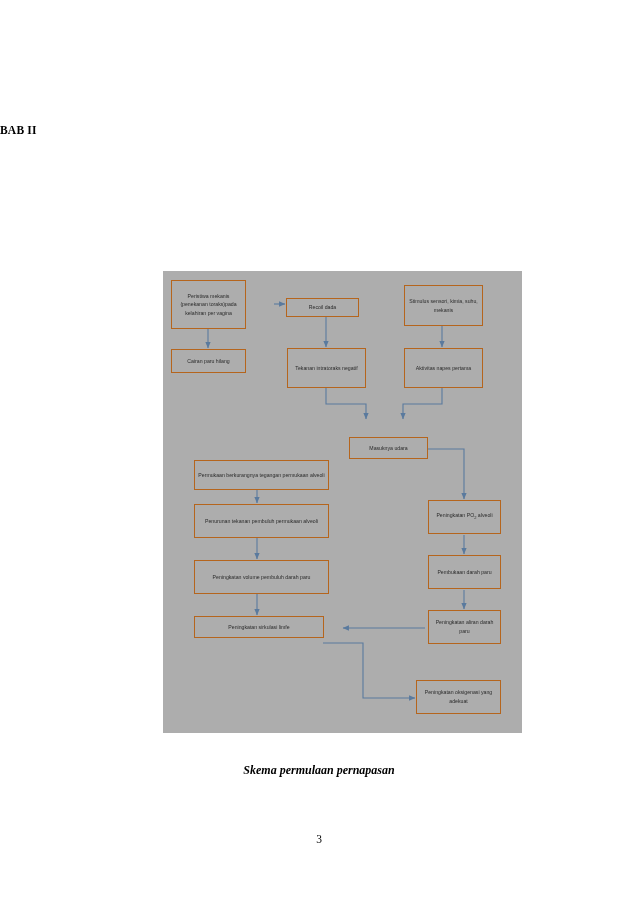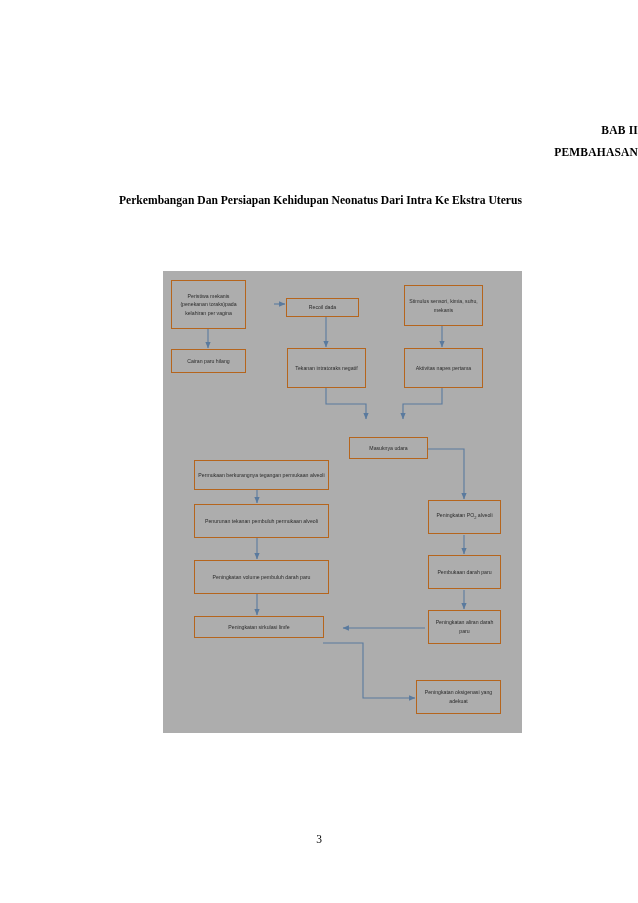--- a/index.html
+++ b/index.html
@@ -18,21 +18,21 @@
 
   
   .page {
     position: absolute;
     inset: 0;
   }
   .chapter-line {
     position: absolute;
     left: 0;
     width: 638px;
-    text-align: right;
+    text-align: left;
     font-weight: bold;
     font-size: 11.5px;
     letter-spacing: 0.2px;
   }
   #bab-ii { top: 124px; }
   #pembahasan { top: 146px; }
 
   .body-heading {
     position: absolute;
     left: 119px;
@@ -107,23 +107,21 @@
   .node span { display: block; width: 100%; }
   sub { font-size: 4px; }
 </style>
 </head>
 <body>
 
 <div class="page">
 
   <div class="chapter-line" id="bab-ii">BAB II</div>
 
-  <div class="chapter-line" id="pembahasan">PEMBAHASAN</div>
-
-  <div class="body-heading" id="heading-main">Perkembangan Dan Persiapan Kehidupan Neonatus Dari Intra Ke Ekstra Uterus</div>
+
 
 
   <div id="diagram">
 
     <svg width="359" height="462">
       <defs>
         <marker id="ah" markerWidth="7" markerHeight="7" refX="5.4" refY="2.4" orient="auto" markerUnits="strokeWidth">
           <path d="M0,0 L5.6,2.4 L0,4.8 z" fill="#5a7a9e"></path>
         </marker>
       </defs>
@@ -214,16 +212,17 @@
     <div class="node" style="left:31px;  top:345px; width:130px; height:22px;">
       <span>Peningkatan sirkulasi limfe</span>
     </div>
 
     <div class="node" style="left:253px; top:409px; width:85px;  height:34px;">
       <span>Peningkatan oksigenasi yang adekuat</span>
     </div>
 
   </div>
 
+  <div class="caption">Skema permulaan pernapasan</div>
 
   <div class="page-number">3</div>
 
 </div>
 
 </body></html>

